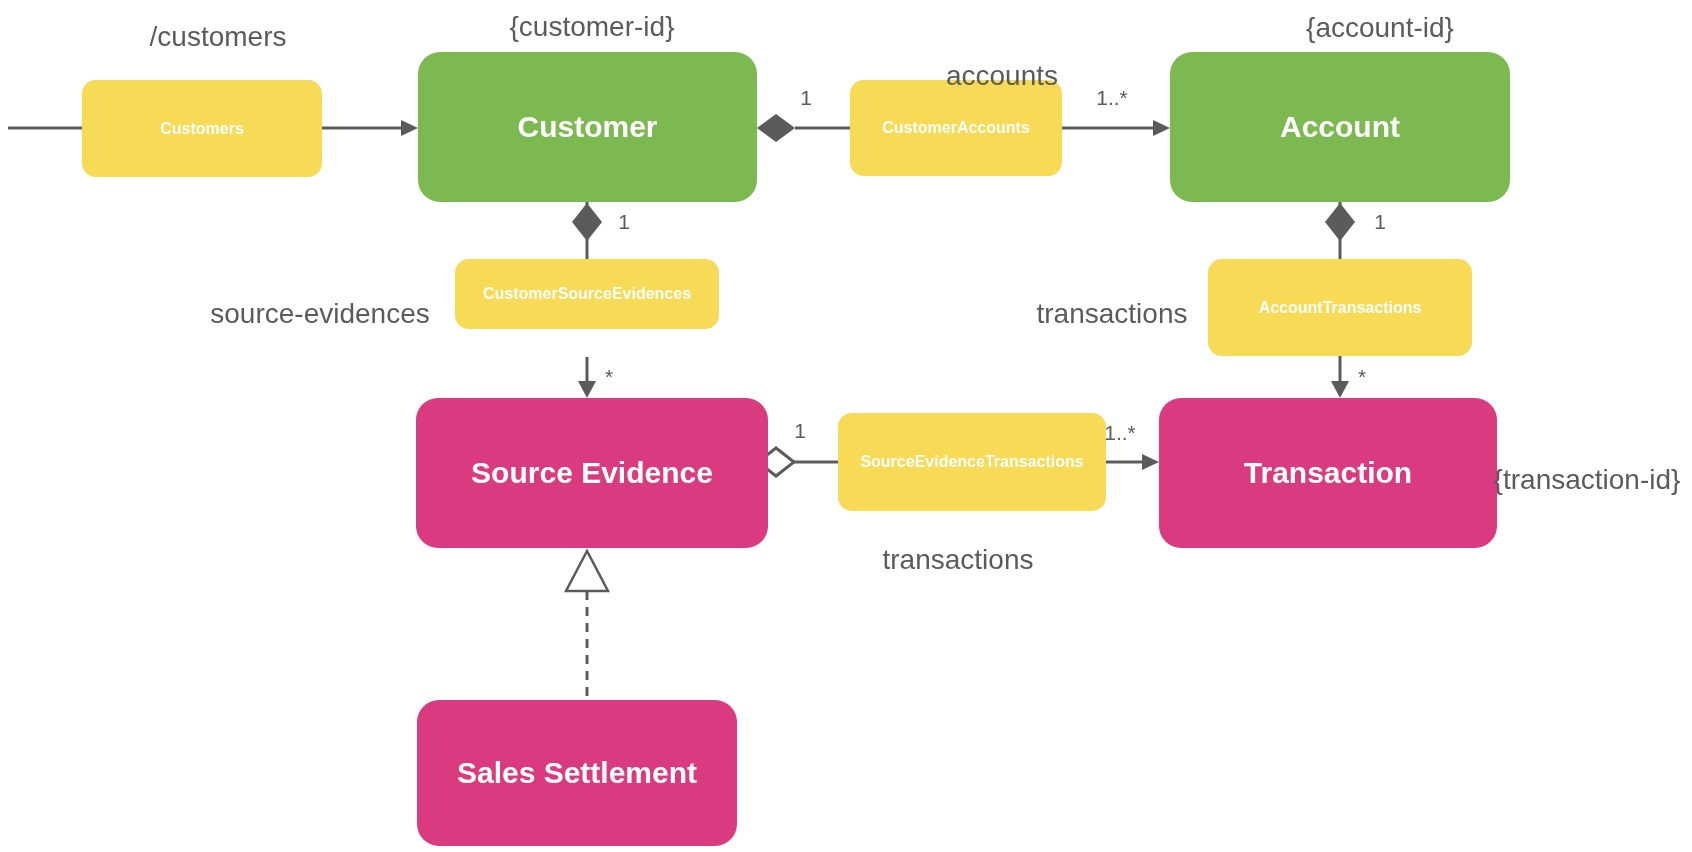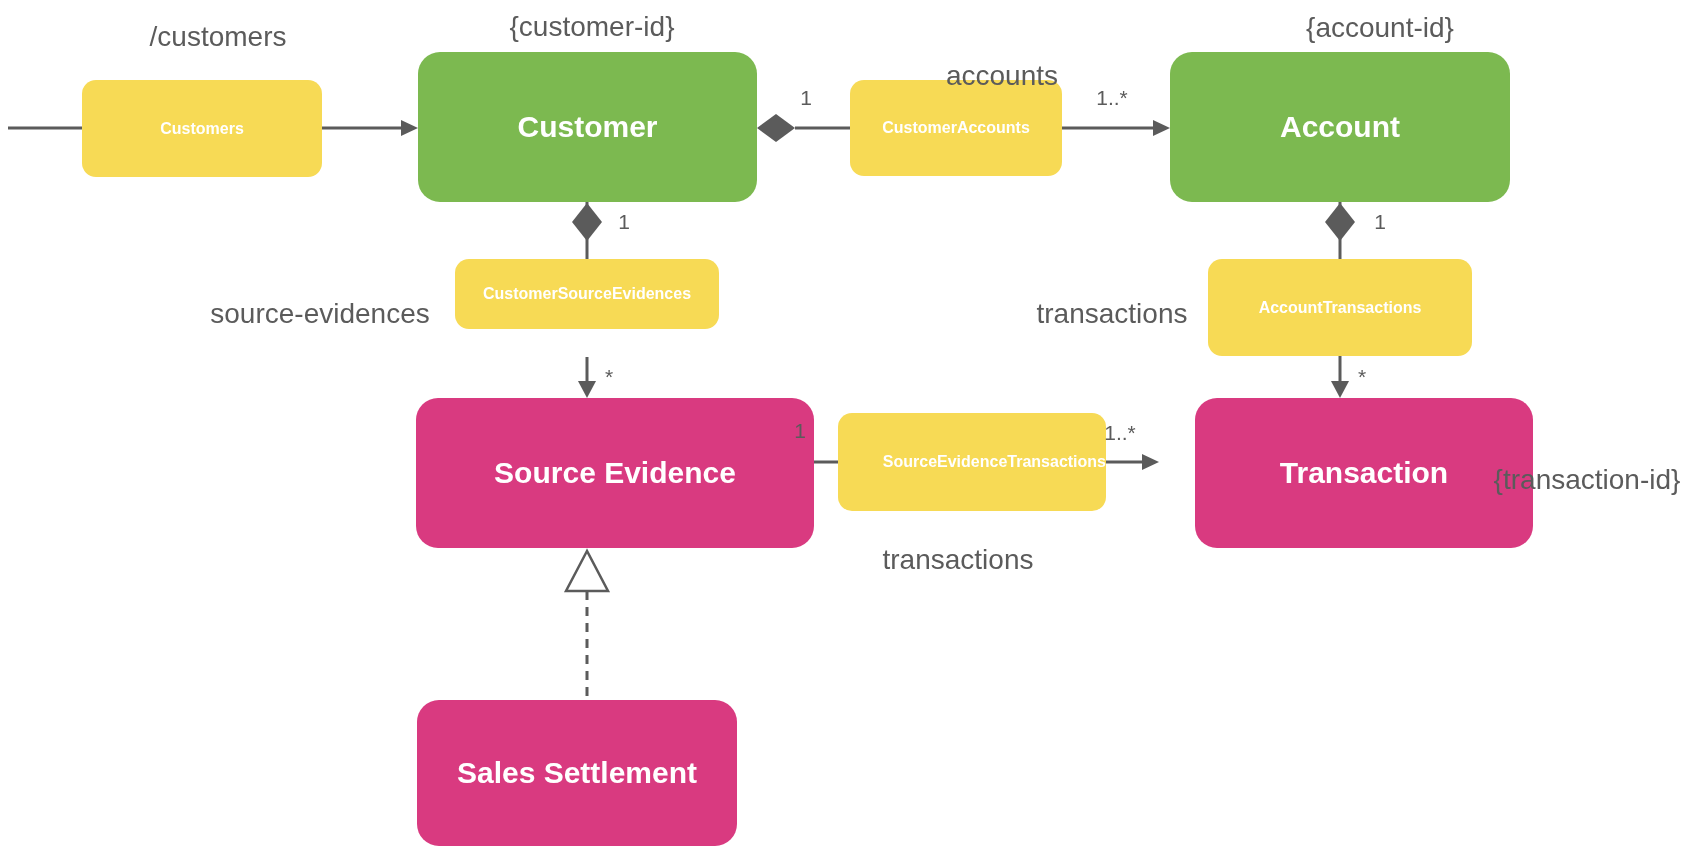--- a/index.html
+++ b/index.html
@@ -82,43 +82,43 @@
     <polygon points="758,462 776,448 794,462 776,476" fill="#ffffff" stroke="#5b5b5b" stroke-width="3"></polygon>
     <polygon points="587,551 566,591 608,591" fill="#ffffff" stroke="#5b5b5b" stroke-width="2.5"></polygon>
   </svg>
 
   <div class="node green" style="left:418px;top:52px;width:339px;height:150px;">
     <span>Customer</span>
   </div>
   <div class="node green" style="left:1170px;top:52px;width:340px;height:150px;">
     <span>Account</span>
   </div>
-  <div class="node pink" style="left:416px;top:398px;width:398px;height:150px;text-align:right;">
+  <div class="node pink" style="left:416px;top:398px;width:352px;height:150px;text-align:right;">
     <span>Source Evidence</span>
   </div>
-  <div class="node pink" style="left:1159px;top:398px;width:338px;height:150px;margin-left:36px;">
+  <div class="node pink" style="left:1159px;top:398px;width:338px;height:150px;">
     <span>Transaction</span>
   </div>
   <div class="node pink" style="left:417px;top:700px;width:320px;height:146px;">
     <span>Sales Settlement</span>
   </div>
 
   <div class="rel" style="left:850px;top:80px;width:212px;height:96px;">
     <span>CustomerAccounts</span>
   </div>
   <div class="rel" style="left:82px;top:80px;width:240px;height:97px;">
     <span>Customers</span>
   </div>
   <div class="rel" style="left:455px;top:259px;width:264px;height:70px;">
     <span>CustomerSourceEvidences</span>
   </div>
   <div class="rel" style="left:1208px;top:259px;width:264px;height:97px;text-align:right;">
     <span>AccountTransactions</span>
   </div>
-  <div class="rel" style="left:838px;top:413px;width:268px;height:98px;justify-content:flex-end;">
+  <div class="rel" style="left:838px;top:413px;width:268px;height:98px;">
     <span>SourceEvidenceTransactions</span>
   </div>
 
   <div class="lbl" style="left:218px;top:21px;">/customers</div>
   <div class="lbl" style="left:592px;top:11px;">{customer-id}</div>
   <div class="lbl" style="left:1002px;top:12px;margin-top:48px;">accounts</div>
   <div class="lbl" style="left:1332px;top:12px;margin-left:48px;">{account-id}</div>
   <div class="lbl" style="left:320px;top:298px;">source-evidences</div>
   <div class="lbl" style="left:1112px;top:298px;">transactions</div>
   <div class="lbl" style="left:958px;top:544px;">transactions</div>

